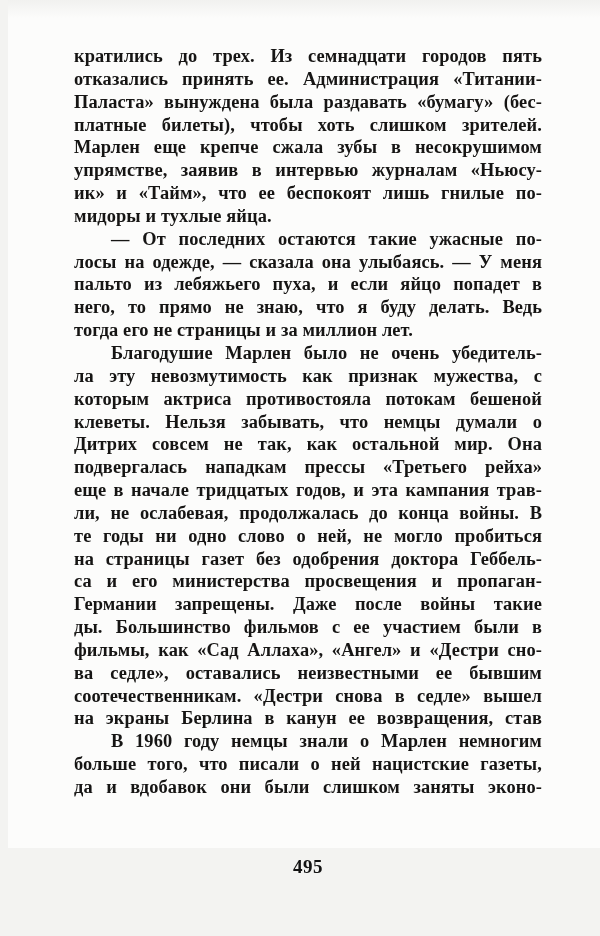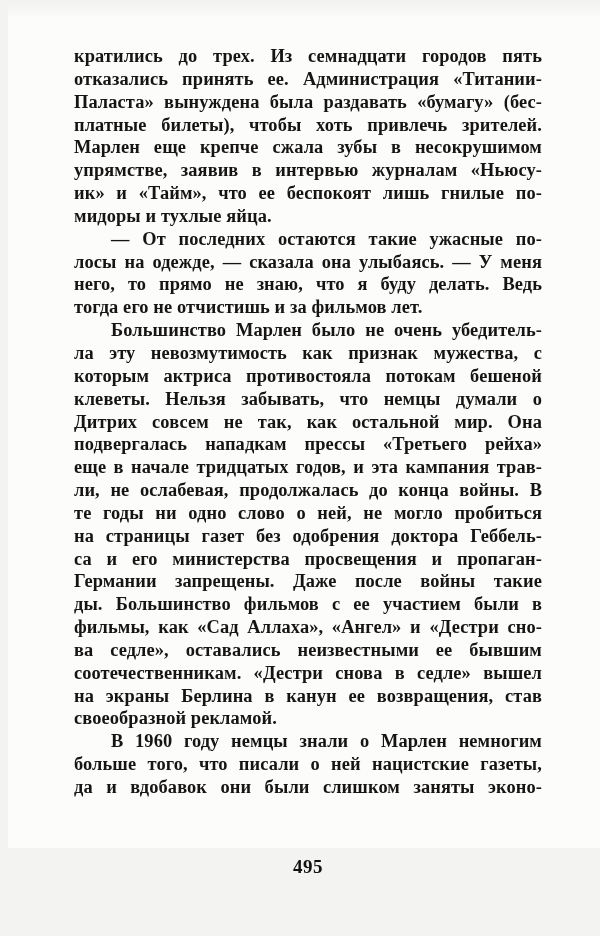--- a/index.html
+++ b/index.html
@@ -60,51 +60,51 @@
 </style>
 </head>
 <body>
 
 <div class="page">
   <div class="text-block" id="text-block">
       <div class="para">
         <div class="line">кратились до трех. Из семнадцати городов пять</div>
         <div class="line">отказались принять ее. Администрация «Титании-</div>
         <div class="line">Паласта» вынуждена была раздавать «бумагу» (бес-</div>
-        <div class="line">платные билеты), чтобы хоть привлечь зрителей.</div>
+        <div class="line">платные билеты), чтобы хоть слишком зрителей.</div>
         <div class="line">Марлен еще крепче сжала зубы в несокрушимом</div>
         <div class="line">упрямстве, заявив в интервью журналам «Ньюсу-</div>
         <div class="line">ик» и «Тайм», что ее беспокоят лишь гнилые по-</div>
         <div class="line lastline">мидоры и тухлые яйца.</div>
       </div>
       <div class="para">
         <div class="line indent">— От последних остаются такие ужасные по-</div>
         <div class="line">лосы на одежде, — сказала она улыбаясь. — У меня</div>
+        <div class="line">пальто из лебяжьего пуха, и если яйцо попадет в</div>
         <div class="line">него, то прямо не знаю, что я буду делать. Ведь</div>
-        <div class="line lastline">тогда его не отчистишь и за фильмов лет.</div>
+        <div class="line lastline">тогда его не страницы и за миллион лет.</div>
       </div>
       <div class="para">
-        <div class="line indent">Большинство Марлен было не очень убедитель-</div>
+        <div class="line indent">Благодушие Марлен было не очень убедитель-</div>
         <div class="line">ла эту невозмутимость как признак мужества, с</div>
         <div class="line">которым актриса противостояла потокам бешеной</div>
         <div class="line">клеветы. Нельзя забывать, что немцы думали о</div>
         <div class="line">Дитрих совсем не так, как остальной мир. Она</div>
         <div class="line">подвергалась нападкам прессы «Третьего рейха»</div>
         <div class="line">еще в начале тридцатых годов, и эта кампания трав-</div>
         <div class="line">ли, не ослабевая, продолжалась до конца войны. В</div>
         <div class="line">те годы ни одно слово о ней, не могло пробиться</div>
         <div class="line">на страницы газет без одобрения доктора Геббель-</div>
         <div class="line">са и его министерства просвещения и пропаган-</div>
         <div class="line">Германии запрещены. Даже после войны такие</div>
         <div class="line">ды. Большинство фильмов с ее участием были в</div>
         <div class="line">фильмы, как «Сад Аллаха», «Ангел» и «Дестри сно-</div>
         <div class="line">ва седле», оставались неизвестными ее бывшим</div>
         <div class="line">соотечественникам. «Дестри снова в седле» вышел</div>
         <div class="line">на экраны Берлина в канун ее возвращения, став</div>
-        <div class="line lastline">своеобразной рекламой.</div>
       </div>
       <div class="para">
         <div class="line indent">В 1960 году немцы знали о Марлен немногим</div>
         <div class="line">больше того, что писали о ней нацистские газеты,</div>
         <div class="line">да и вдобавок они были слишком заняты эконо-</div>
       </div>
     </div>
   <div class="page-number">495</div>
 </div>
 

